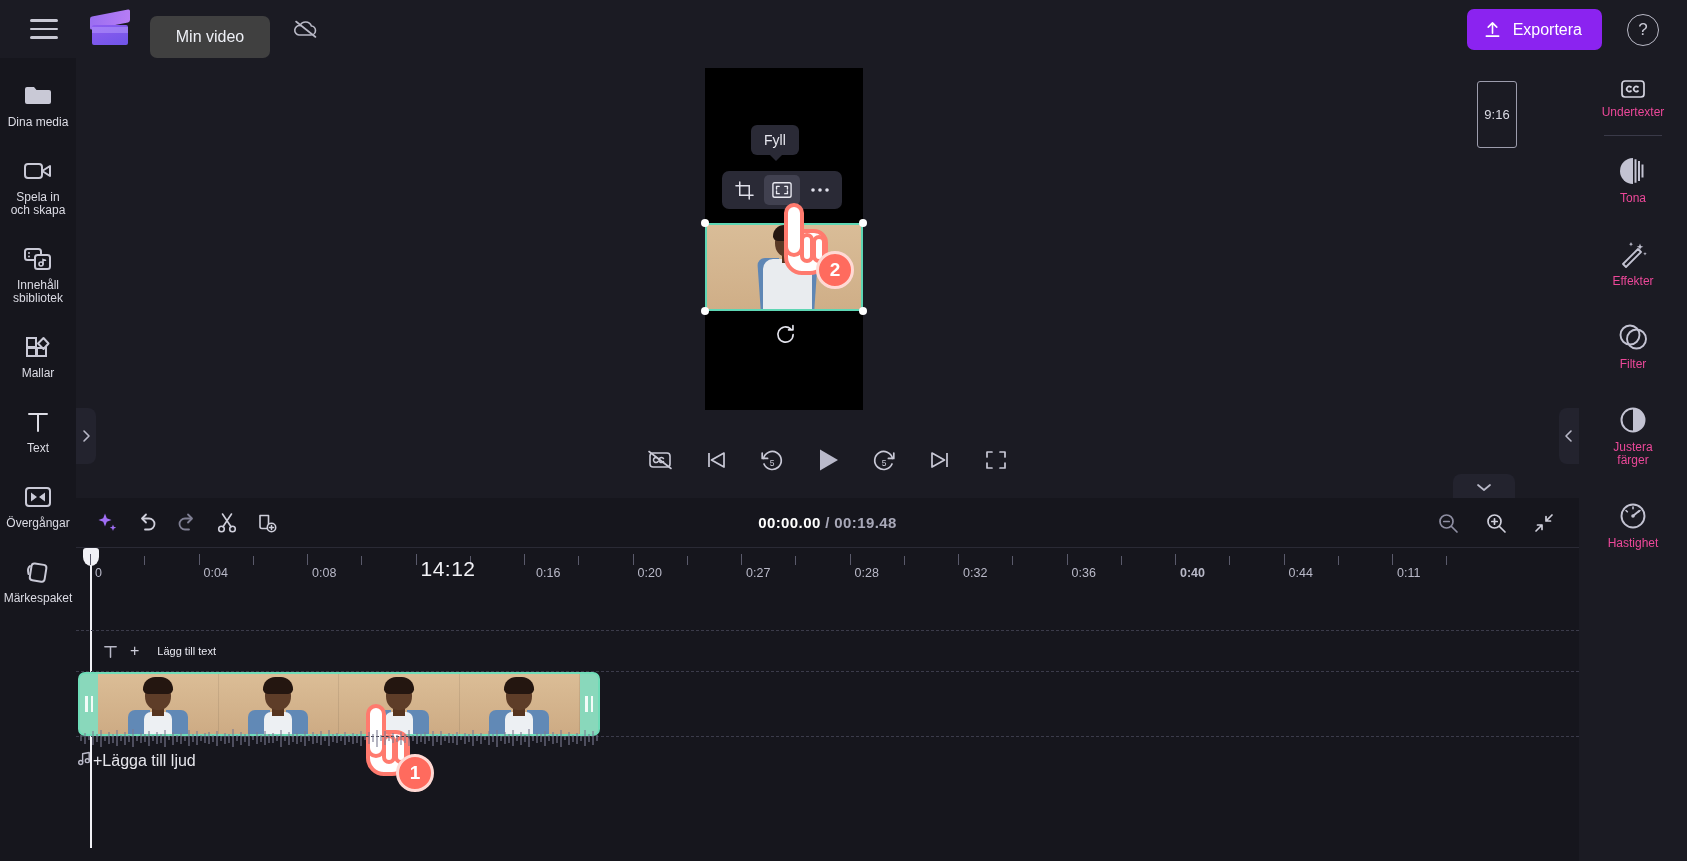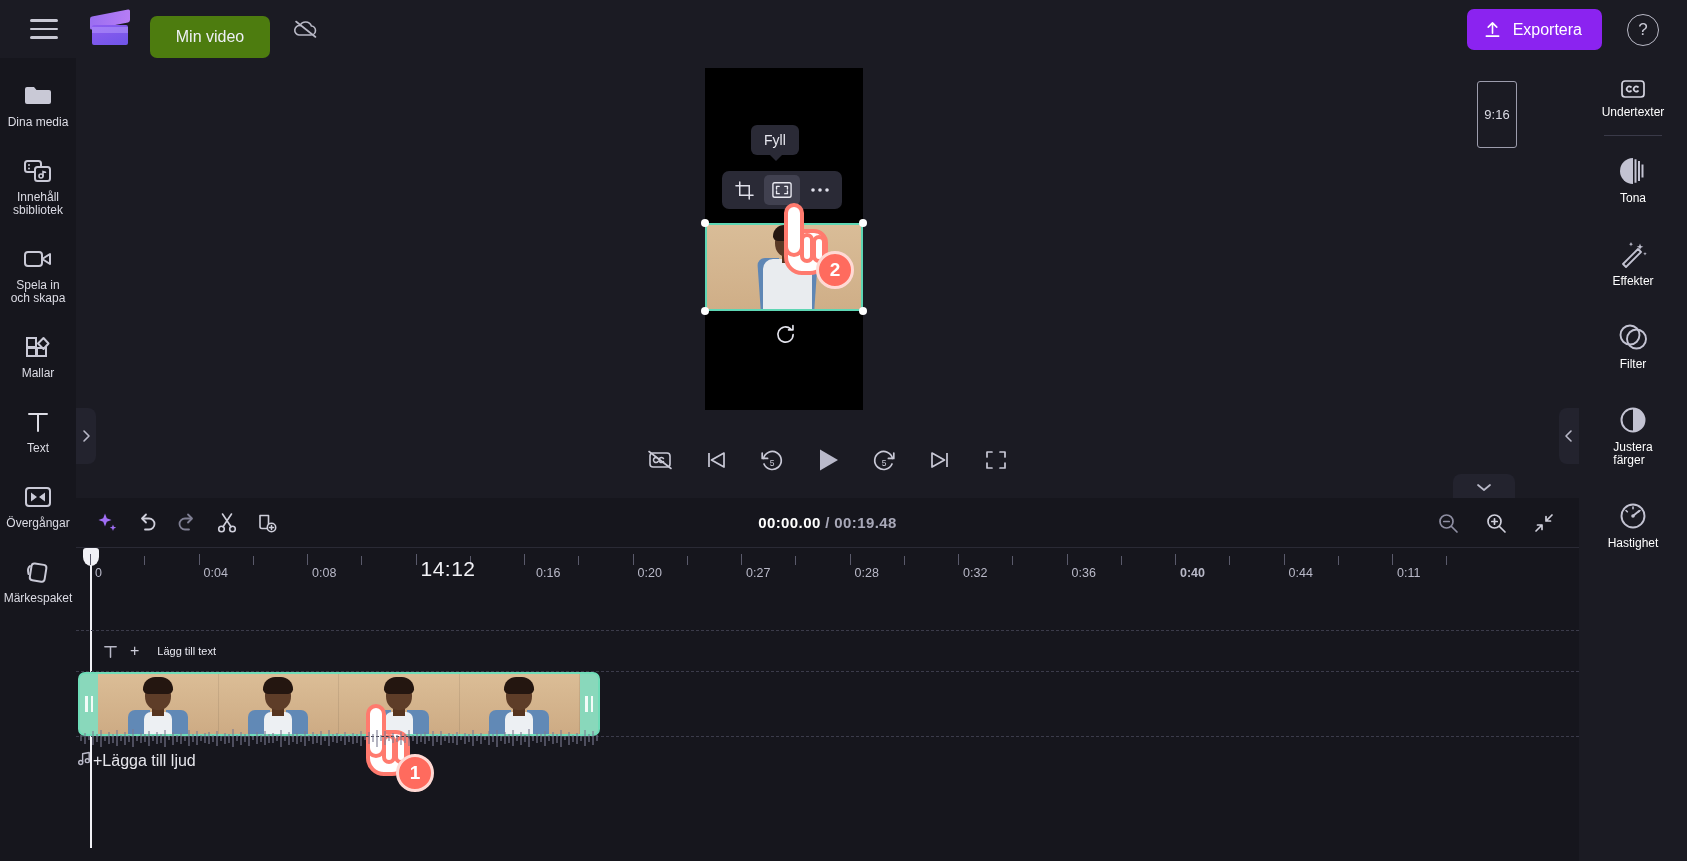--- a/index.html
+++ b/index.html
@@ -27,21 +27,21 @@
     background: linear-gradient(100deg,#9a6ef0,#b77df5);
     transform: skewY(-11deg); border-radius: 2px;
   }
   .clapper .body {
     position: absolute; left: 2px; top: 14px; width: 36px; height: 20px;
     background: linear-gradient(160deg,#8f5cf0,#6f55e8); border-radius: 2px;
   }
   .clapper .stripe { position:absolute; left:2px; top:16px; width:36px; height:6px; background:rgba(190,165,255,.45); }
   .title-chip {
     margin-left: 18px; height: 42px; min-width: 120px; padding: 0 22px;
-    background: #4d7c0f; border-radius: 7px;
+    background: #404040; border-radius: 7px;
     display: flex; align-items: center; justify-content: center;
     font-size: 16px; color: #eef0f6; cursor: text; margin-top: 15px;
   }
   .cloud-btn {
     margin-left: 12px; width: 48px; height: 44px; border-radius: 6px;
     display: flex; align-items: center; justify-content: center; cursor: pointer;
   }
   .export-btn {
     position: absolute; right: 85px; top: 9px;
     height: 41px; padding: 0 20px 0 16px;
@@ -71,21 +71,21 @@
 
   
   .rightrail {
     position: absolute; right: 0; top: 58px; width: 108px; height: 803px;
     background: #1b1b23;
   }
   .rrail-item {
     width: 108px; padding: 10px 4px; display: flex; flex-direction: column;
     align-items: center; gap: 6px; cursor: pointer;
   }
-  .rrail-item .lbl { font-size: 12px; color: #ffffff; line-height: 13px; text-align: left; white-space: pre-line; }
+  .rrail-item .lbl { font-size: 12px; color: #ec4899; line-height: 13px; text-align: center; white-space: pre-line; }
   .rrail-div { width: 58px; height: 1px; background: #3a3a48; margin: 6px auto 10px; }
 
   
   .stage {
     position: absolute; left: 76px; top: 58px; right: 108px; height: 440px;
     background: #1b1b23;
   }
   .ratio-badge {
     position: absolute; right: 62px; top: 23px; width: 40px; height: 67px;
     border: 1.4px solid #9d9dad; border-radius: 3px;
@@ -269,42 +269,42 @@
       <div class="rail-ico">
         <svg width="30" height="26" viewBox="0 0 30 26">
             <path d="M2 6a2 2 0 0 1 2-2h7l2.5 3H26a2 2 0 0 1 2 2v10a2 2 0 0 1-2 2H4a2 2 0 0 1-2-2V6Z" fill="#c9c9d6"></path>
           </svg>
       </div>
       <div class="lbl">Dina media</div>
     </div>
 
     <div class="rail-item">
       <div class="rail-ico">
+        <svg width="32" height="24" viewBox="0 0 32 24" fill="none">
+          <rect x="3" y="5" width="17" height="14" rx="3" stroke="#c9c9d6" stroke-width="2"></rect>
+          <path d="M21 11.5 28 7v10l-7-4.5Z" stroke="#c9c9d6" stroke-width="2" stroke-linejoin="round"></path>
+        </svg>
+      </div>
+      <div class="lbl">Spela in
+och skapa</div>
+    </div>
+
+    <div class="rail-item">
+      <div class="rail-ico">
         <svg width="32" height="26" viewBox="0 0 32 26" fill="none">
           <rect x="3" y="3" width="16" height="11" rx="2.5" stroke="#c9c9d6" stroke-width="2"></rect>
           <circle cx="7" cy="7" r="1" fill="#c9c9d6"></circle>
             <circle cx="7" cy="10.5" r="1" fill="#c9c9d6"></circle>
           <rect x="13" y="9" width="15" height="14" rx="2.5" fill="#16161d" stroke="#c9c9d6" stroke-width="2"></rect>
           <circle cx="19" cy="18" r="2" stroke="#c9c9d6" stroke-width="1.6"></circle>
           <path d="M21 18v-4.5l2.5.8" stroke="#c9c9d6" stroke-width="1.6" stroke-linecap="round"></path>
         </svg>
       </div>
       <div class="lbl">Innehåll
 sbibliotek</div>
-    </div>
-
-    <div class="rail-item">
-      <div class="rail-ico">
-        <svg width="32" height="24" viewBox="0 0 32 24" fill="none">
-          <rect x="3" y="5" width="17" height="14" rx="3" stroke="#c9c9d6" stroke-width="2"></rect>
-          <path d="M21 11.5 28 7v10l-7-4.5Z" stroke="#c9c9d6" stroke-width="2" stroke-linejoin="round"></path>
-        </svg>
-      </div>
-      <div class="lbl">Spela in
-och skapa</div>
     </div>
 
     <div class="rail-item">
       <div class="rail-ico">
         <svg width="28" height="26" viewBox="0 0 28 26" fill="none">
           <rect x="3" y="4" width="9" height="9" stroke="#c9c9d6" stroke-width="2"></rect>
           <rect x="3" y="14" width="9" height="8" stroke="#c9c9d6" stroke-width="2"></rect>
           <rect x="13" y="14" width="9" height="8" stroke="#c9c9d6" stroke-width="2"></rect>
           <path d="M14 9.5 19.5 4l5 5.5-5 5.5-5.5-5.5Z" stroke="#c9c9d6" stroke-width="2" stroke-linejoin="round"></path>
         </svg>

